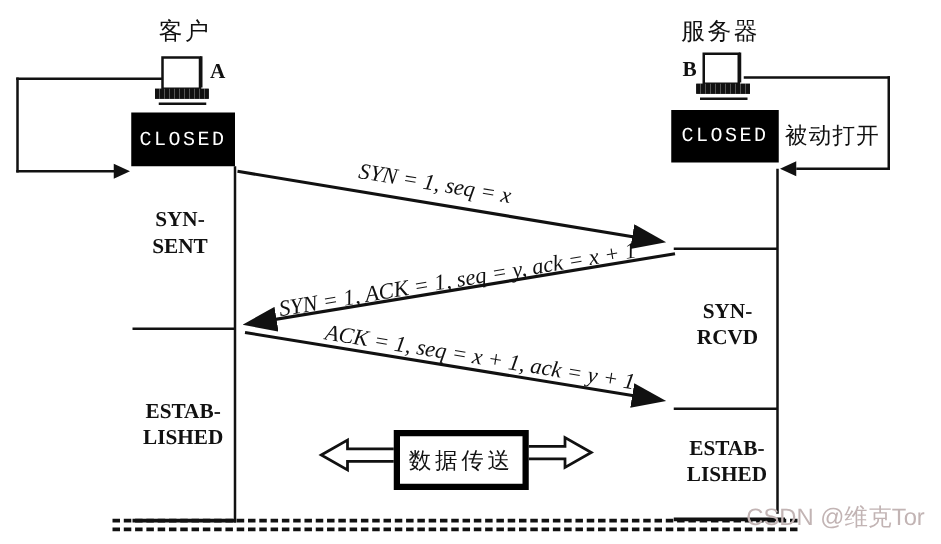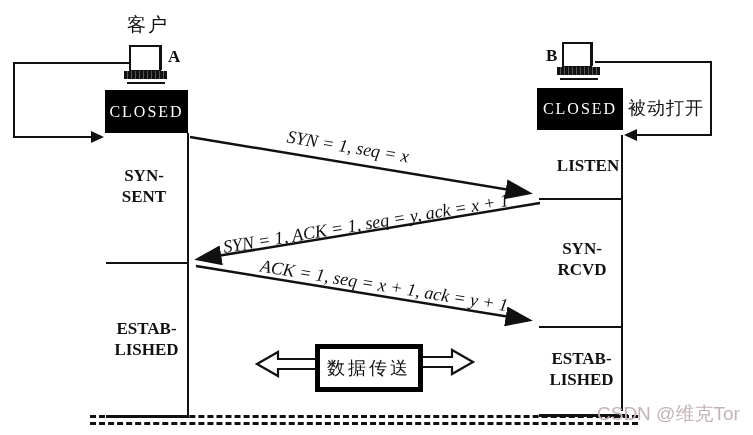--- a/index.html
+++ b/index.html
@@ -11,21 +11,21 @@
   }
   .abs{position:absolute;}
   .hline{position:absolute;background:#111;height:2px;}
   .vline{position:absolute;background:#111;width:2px;}
   .cjk{font-family:"Liberation Serif","DejaVu Serif",serif;}
   .host-label{font-size:19px;letter-spacing:2px;}
   .host-letter{font-size:17px;font-weight:bold;}
   .closed-box{
     position:absolute;background:#000;color:#fff;
     display:flex;align-items:center;justify-content:center;
-    font-size:16px;letter-spacing:2px;font-family:Liberation Serif, serif;text-align:center;
+    font-size:16px;letter-spacing:2px;font-family:Liberation Mono, monospace;text-align:center;
   }
   .state-label{
     position:absolute;font-weight:bold;font-size:17px;line-height:21px;
     text-align:center;white-space:pre-line;font-family:"Liberation Serif",serif;
   }
   .open-label{position:absolute;font-size:18px;letter-spacing:1px;}
   .msg-label{
     position:absolute;font-size:18px;font-style:italic;white-space:nowrap;
     transform:translate(-50%,-50%) rotate(var(--rot));
   }
@@ -53,20 +53,21 @@
   .watermark{position:absolute;font-size:19px;
     font-family:"Liberation Sans","DejaVu Sans",sans-serif;}
   svg{position:absolute;left:0;top:0;pointer-events:none;}
 </style>
 </head>
 <body>
 
 <div id="stage">
 
   <div class="abs host-label cjk" style="left:127px;top:12px;">客户</div>
+  <div class="abs host-label cjk" style="left:545px;top:12px;">服务器</div>
 
   <div>
     <div class="monitor" style="left:129px;top:45px;width:28px;height:23px;"></div>
     <div class="vline" style="left:160px;top:45px;height:25px;"></div>
     <div class="keyboard" style="left:124px;top:71px;width:43px;height:8px;"></div>
     <div class="baseline" style="left:127px;top:82px;width:38px;"></div>
   </div>
   <div class="abs host-letter" style="left:168px;top:47px;">A</div>
 
   <div>
@@ -114,21 +115,20 @@
   </svg>
 
   <div class="msg-label" style="left:348px;top:147px;--rot:9.4deg;">SYN = 1, seq = x</div>
   <div class="msg-label" style="left:366px;top:224px;--rot:-9.4deg;">SYN = 1, ACK = 1, seq = y, ack = x + 1</div>
   <div class="msg-label" style="left:384px;top:286px;--rot:9.2deg;">ACK = 1, seq = x + 1, ack = y + 1</div>
 
   <div class="state-label" style="left:99px;top:165px;width:90px;">SYN-
 SENT</div>
   <div class="state-label" style="left:99px;top:318px;width:95px;">ESTAB-
 LISHED</div>
-  <div class="state-label" style="left:549px;top:155px;width:78px;">LISTEN</div>
   <div class="state-label" style="left:537px;top:238px;width:90px;">SYN-
 RCVD</div>
   <div class="state-label" style="left:534px;top:348px;width:95px;">ESTAB-
 LISHED</div>
 
   <svg style="left:254px;top:349px;" width="64" height="30" viewBox="0 0 64 30">
     <polygon points="3,15 24,3 24,10 64,10 64,20 24,20 24,27" fill="#fff" stroke="#111" stroke-width="2.2"></polygon>
   </svg>
   <svg style="left:412px;top:347px;" width="64" height="30" viewBox="0 0 64 30">
     <polygon points="61,15 40,3 40,10 0,10 0,20 40,20 40,27" fill="#fff" stroke="#111" stroke-width="2.2"></polygon>

